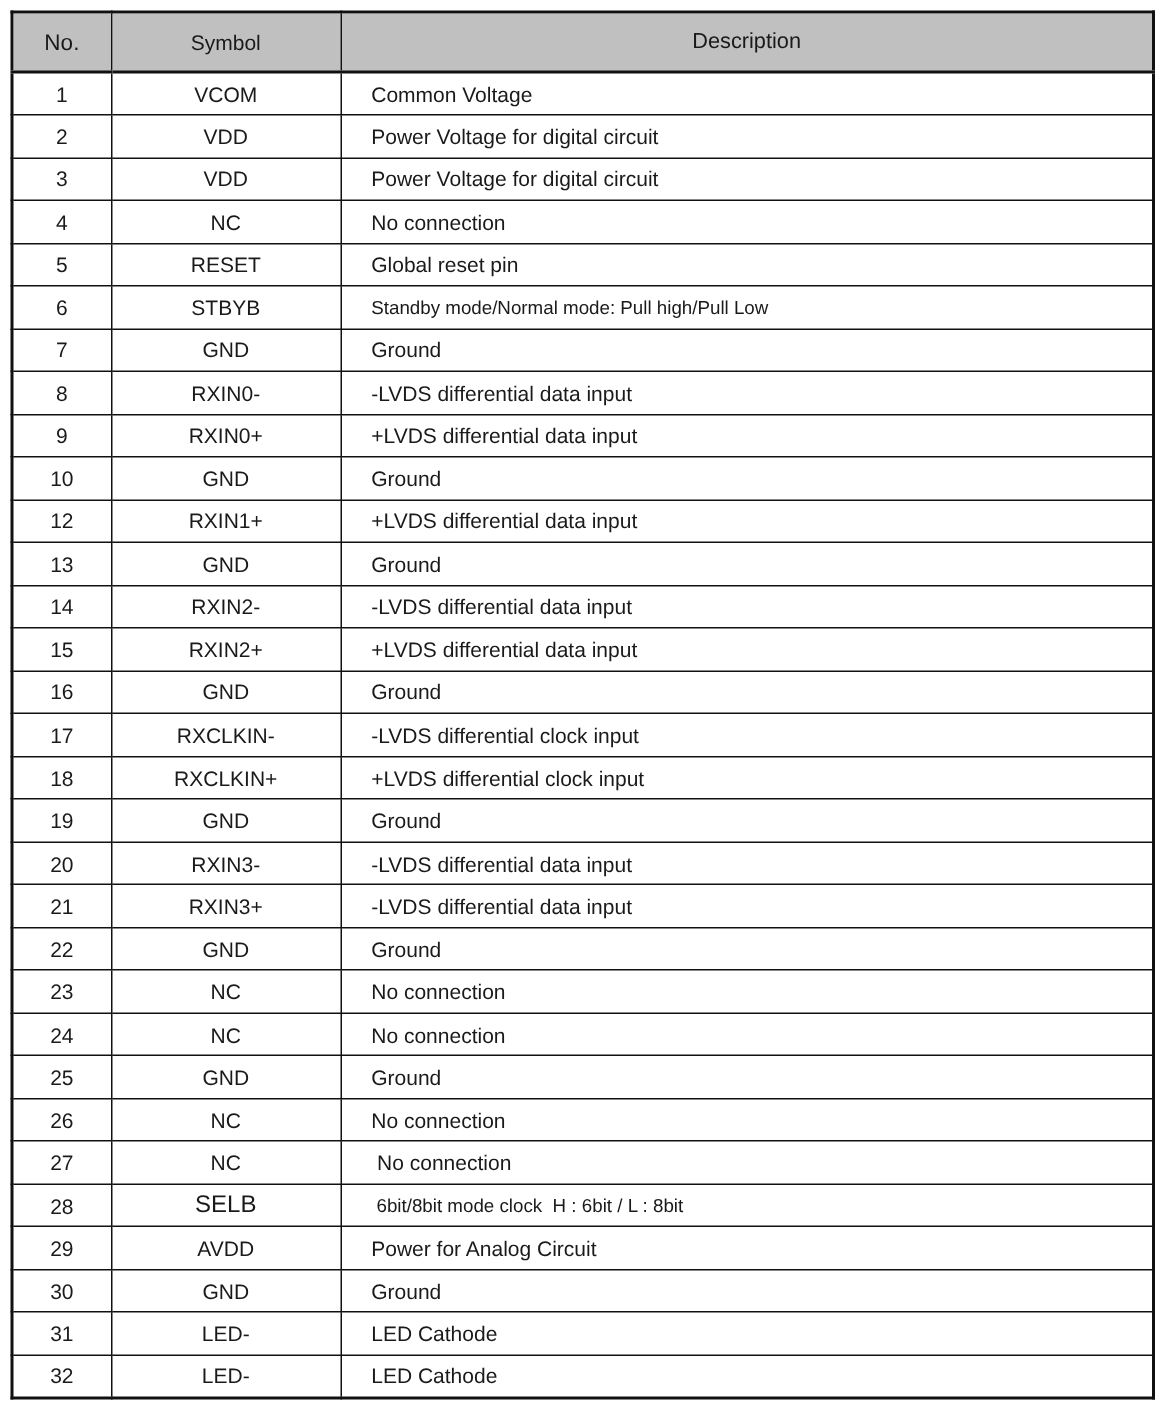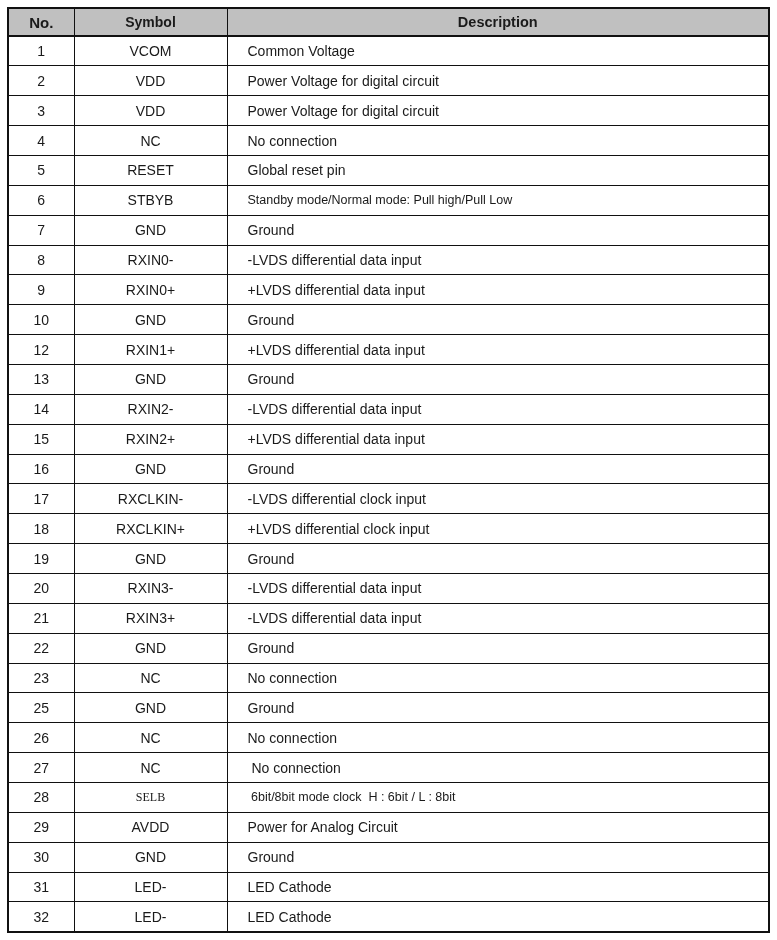--- a/index.html
+++ b/index.html
@@ -23,22 +23,22 @@
 
   .pin-table th,
   .pin-table td {
     border: 1px solid #111111;
     padding: 0;
     overflow: hidden;
   }
 
   .pin-table thead th {
     background: #c0c0c0;
-    height: 28px;
-    font-weight: bold;
+    height: 40px;
+    font-weight: normal;
     text-align: center;
     vertical-align: middle;
     border-bottom-width: 2px;
   }
 
   th.col-no   { font-size: 15px; }
   th.col-sym  { font-size: 14px; }
   th.col-desc { font-size: 14.5px; margin-top: 20px; }
 
   .pin-table tbody td {
@@ -50,21 +50,21 @@
   td.cell-no, td.cell-sym { text-align: center; }
 
   td.cell-desc {
     text-align: left;
     padding-left: 20px;
     white-space: pre-wrap;
   }
 
   
   td.sz-large { font-size: 17.5px; }
-  td.cell-sym.sz-small { font-size: 12px; font-family: Liberation Serif, serif; }
+  td.cell-sym.sz-small { font-size: 16px; }
   td.cell-desc.sz-small { font-size: 12.5px; margin-top: 7px; }
 </style>
 </head>
 <body>
 
 <div class="page">
   <table class="pin-table">
     <colgroup>
       <col style="width:66px">
       <col style="width:153px">
@@ -204,20 +204,25 @@
     <td class="cell-sym">GND</td>
     <td class="cell-desc">Ground</td>
   </tr>
 
   <tr>
     <td class="cell-no">23</td>
     <td class="cell-sym">NC</td>
     <td class="cell-desc">No connection</td>
   </tr>
 
+  <tr>
+    <td class="cell-no">24</td>
+    <td class="cell-sym">NC</td>
+    <td class="cell-desc">No connection</td>
+  </tr>
 
   <tr>
     <td class="cell-no">25</td>
     <td class="cell-sym">GND</td>
     <td class="cell-desc">Ground</td>
   </tr>
 
   <tr>
     <td class="cell-no">26</td>
     <td class="cell-sym">NC</td>

